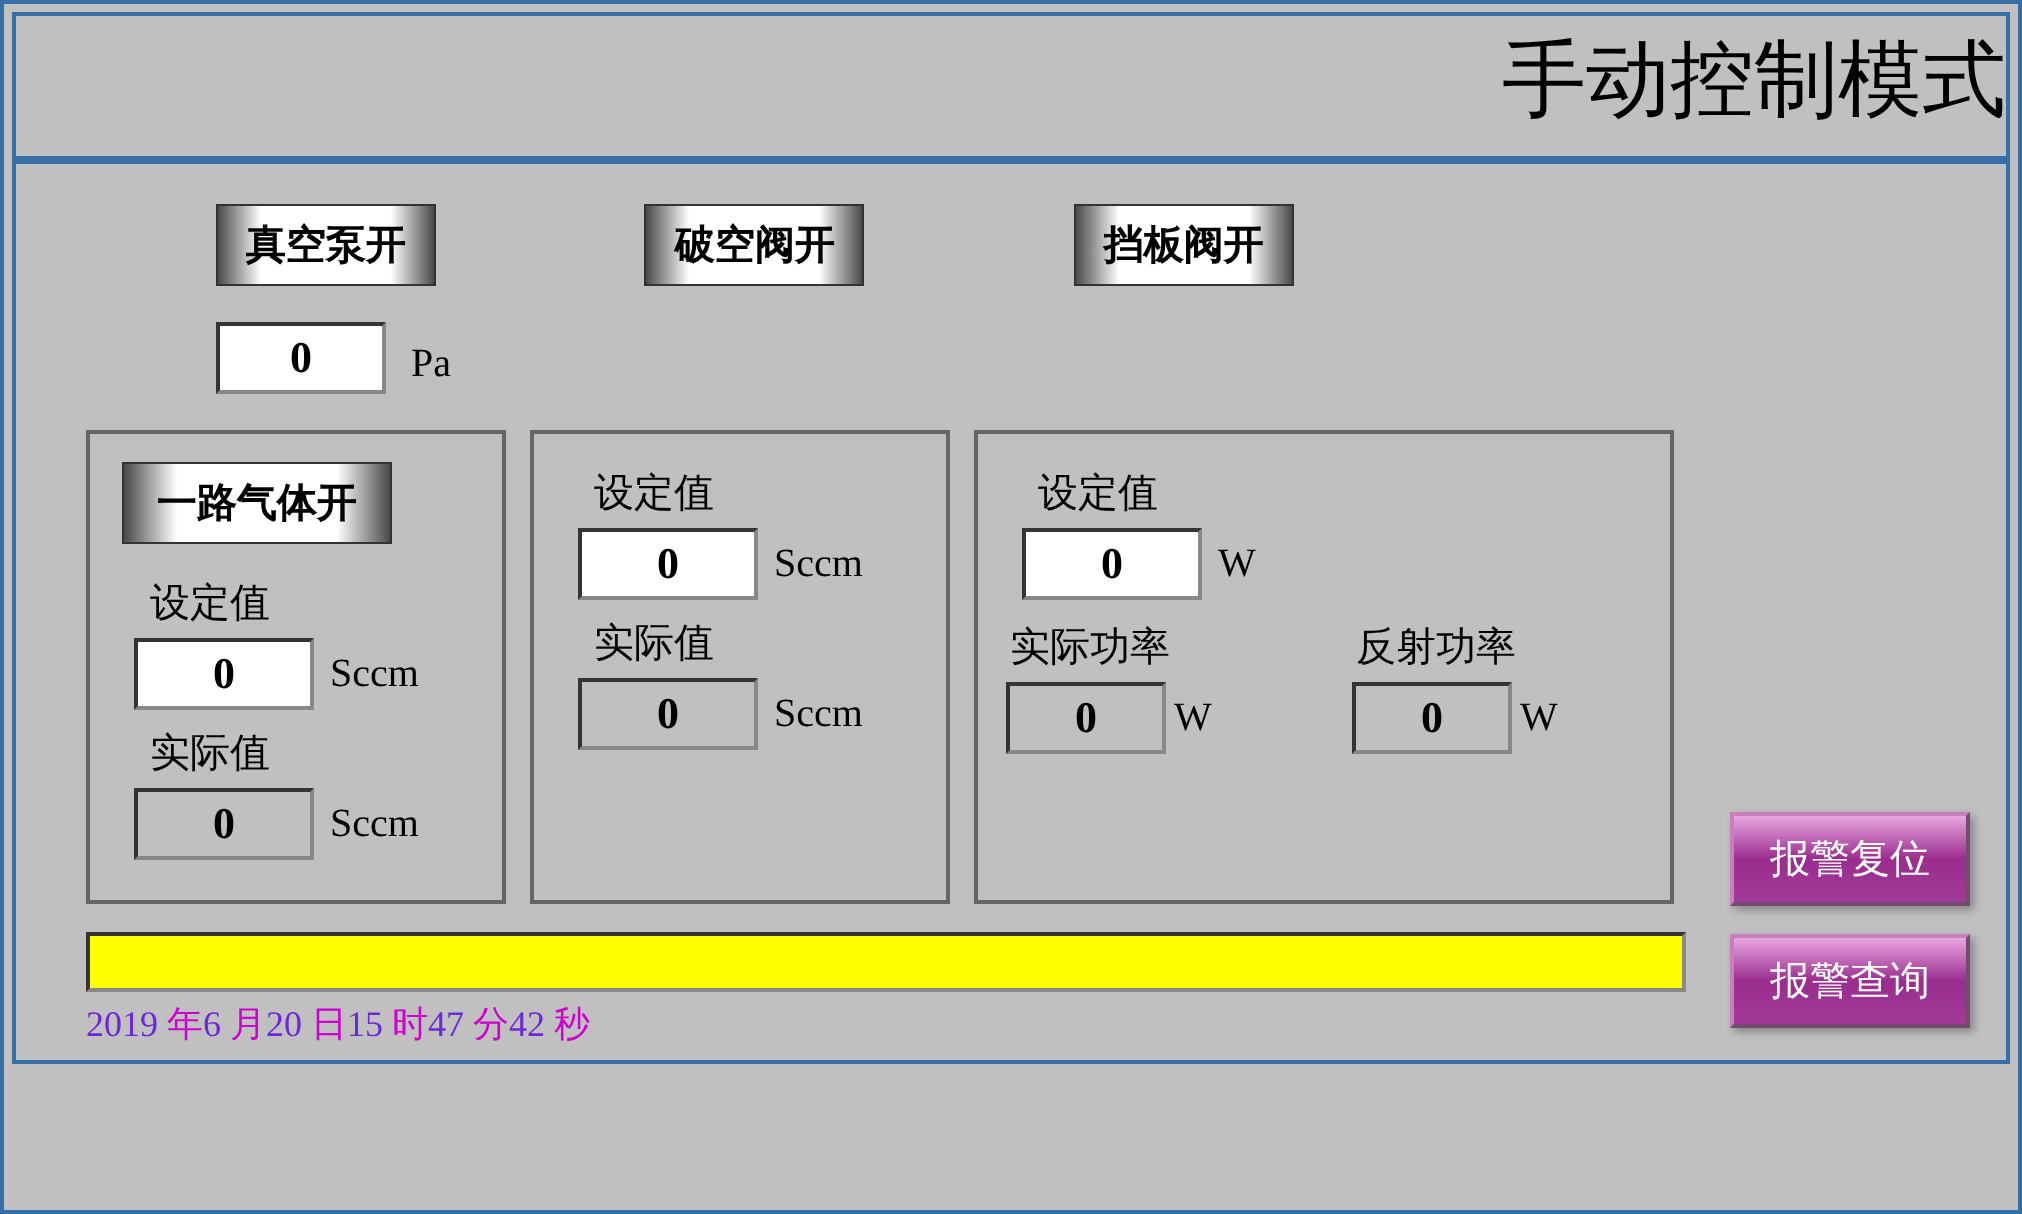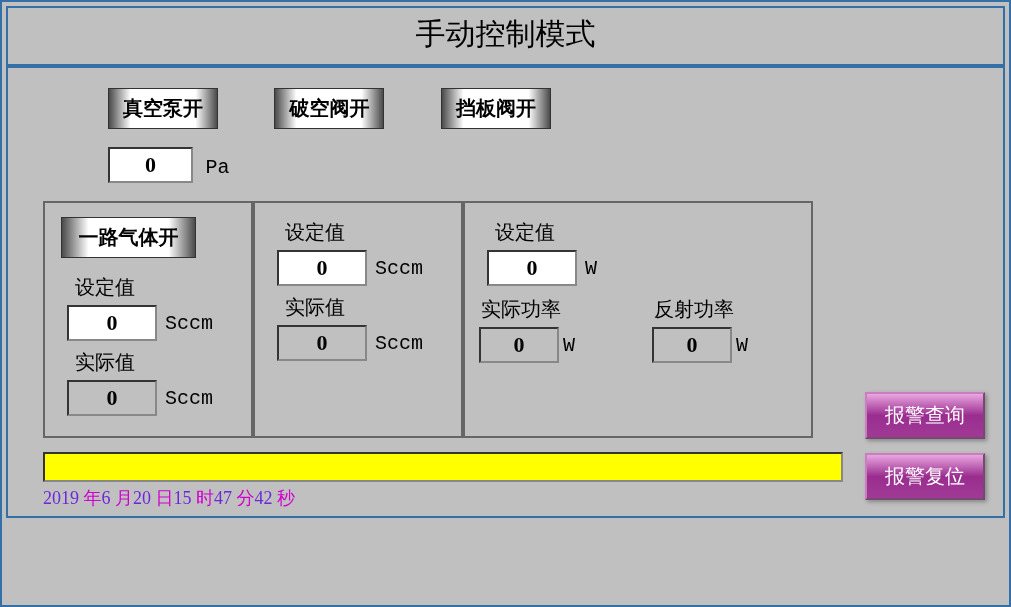--- a/index.html
+++ b/index.html
@@ -10,22 +10,22 @@
       font-family: "SimSun", "Microsoft YaHei", sans-serif;
       padding: 4px;
       position: relative;
       border: 2px solid #346fa8;
     }
     .main-frame {
       border: 2px solid #346fa8;
       background: #c0c0c0;
     }
     .title-bar {
-      text-align: center;
-      font-size: 30px;
+      text-align: right;
+      font-size: 42px;
       font-family: "KaiTi", "SimSun", serif;
       padding: 8px 0 12px;
       border-bottom: 2px solid #346fa8;
       line-height: 1.2;
     }
     .content {
       padding: 20px 10px 6px 10px;
       border-top: 2px solid #346fa8;
       position: relative;
     }
@@ -38,21 +38,21 @@
       font-family: "SimSun", serif;
       cursor: pointer;
       text-align: center;
       min-width: 110px;
       display: inline-block;
     }
     .top-row {
       padding-left: 90px;
       margin-bottom: 18px;
     }
-    .top-row .metal-btn { margin-right: 52px; }
+    .top-row .metal-btn { margin-right: 100px; }
     .value-box {
       display: inline-block;
       background: #fff;
       border: 2px inset #888;
       min-width: 85px;
       padding: 3px 6px;
       text-align: center;
       font-size: 22px;
       font-weight: bold;
       font-family: "SimSun", serif;
@@ -63,29 +63,29 @@
       border: 2px inset #888;
       min-width: 85px;
       padding: 3px 6px;
       text-align: center;
       font-size: 22px;
       font-weight: bold;
       font-family: "SimSun", serif;
     }
     .unit-label {
       font-size: 20px;
-      font-family: Liberation Mono, monospace;
+      font-family: Liberation Serif, serif;
       margin-left: 8px;
       vertical-align: middle;
     }
     .pa-row { padding-left: 90px; margin-bottom: 18px; }
     .panels {
       display: flex;
       padding-left: 25px;
-      gap: 0;
+      gap: 12px;
     }
     .panel {
       border: 2px solid #666;
       padding: 14px 8px 12px;
     }
     .panel-gas { width: 210px; }
     .panel-rf { width: 350px; }
     .panel .metal-btn { margin-left: 8px; margin-bottom: 14px; min-width: 135px; }
     .field-label {
       font-size: 20px;
@@ -214,18 +214,18 @@
       </div>
     </div>
 
     <div class="status-bar"></div>
 
     <div class="clock">
       <span class="num">2019</span>&nbsp;<span>年</span><span class="num">6</span>&nbsp;<span>月</span><span class="num">20</span>&nbsp;<span>日</span><span class="num">15</span>&nbsp;<span>时</span><span class="num">47</span>&nbsp;<span>分</span><span class="num">42</span>&nbsp;<span>秒</span>
     </div>
 
     <div class="right-buttons">
+      <div class="purple-btn">报警复位</div>
       <div class="purple-btn">报警查询</div>
-      <div class="purple-btn">报警复位</div>
     </div>
 
   </div>
 </div>
 
 </body></html>

